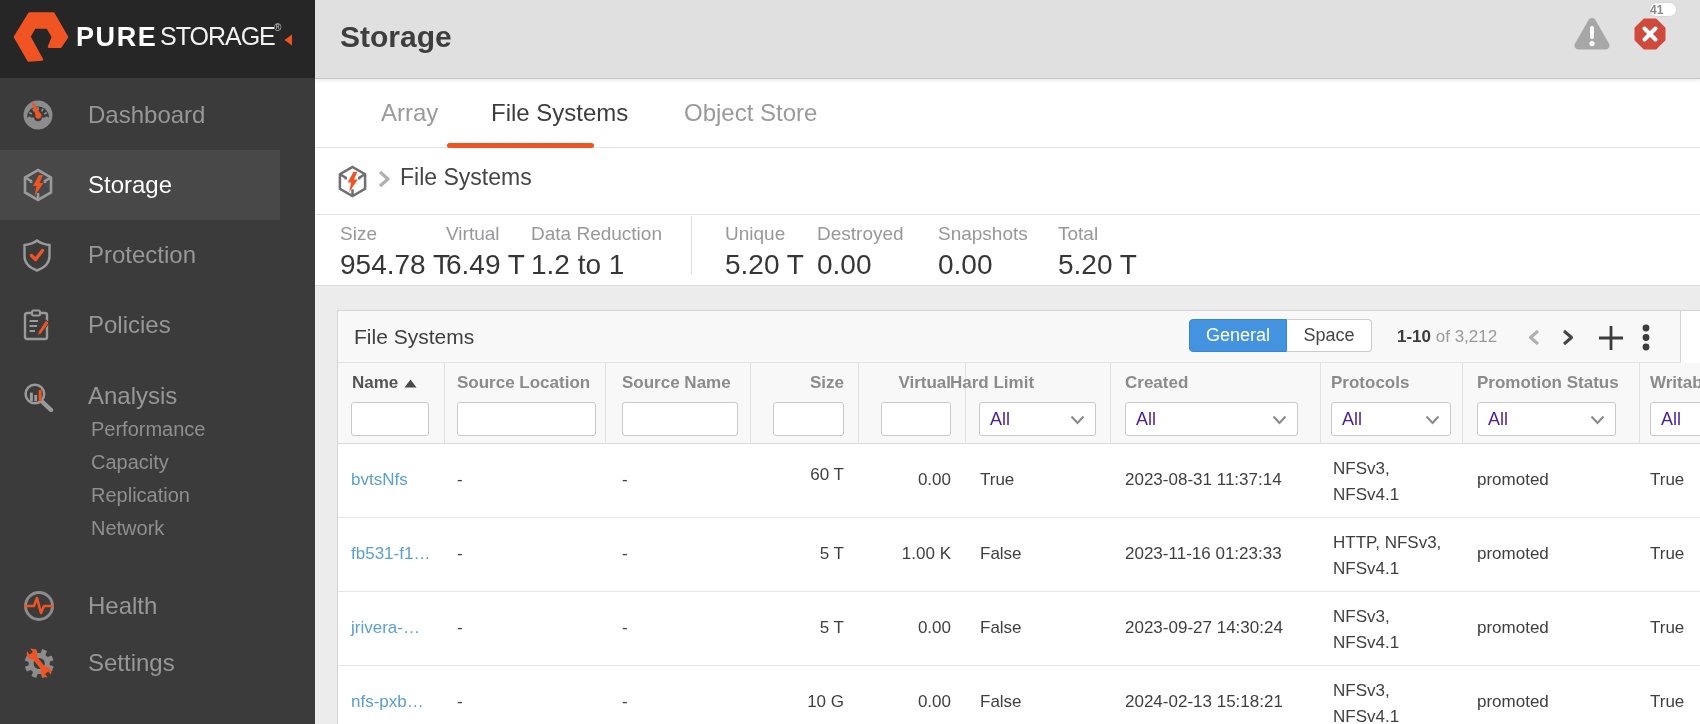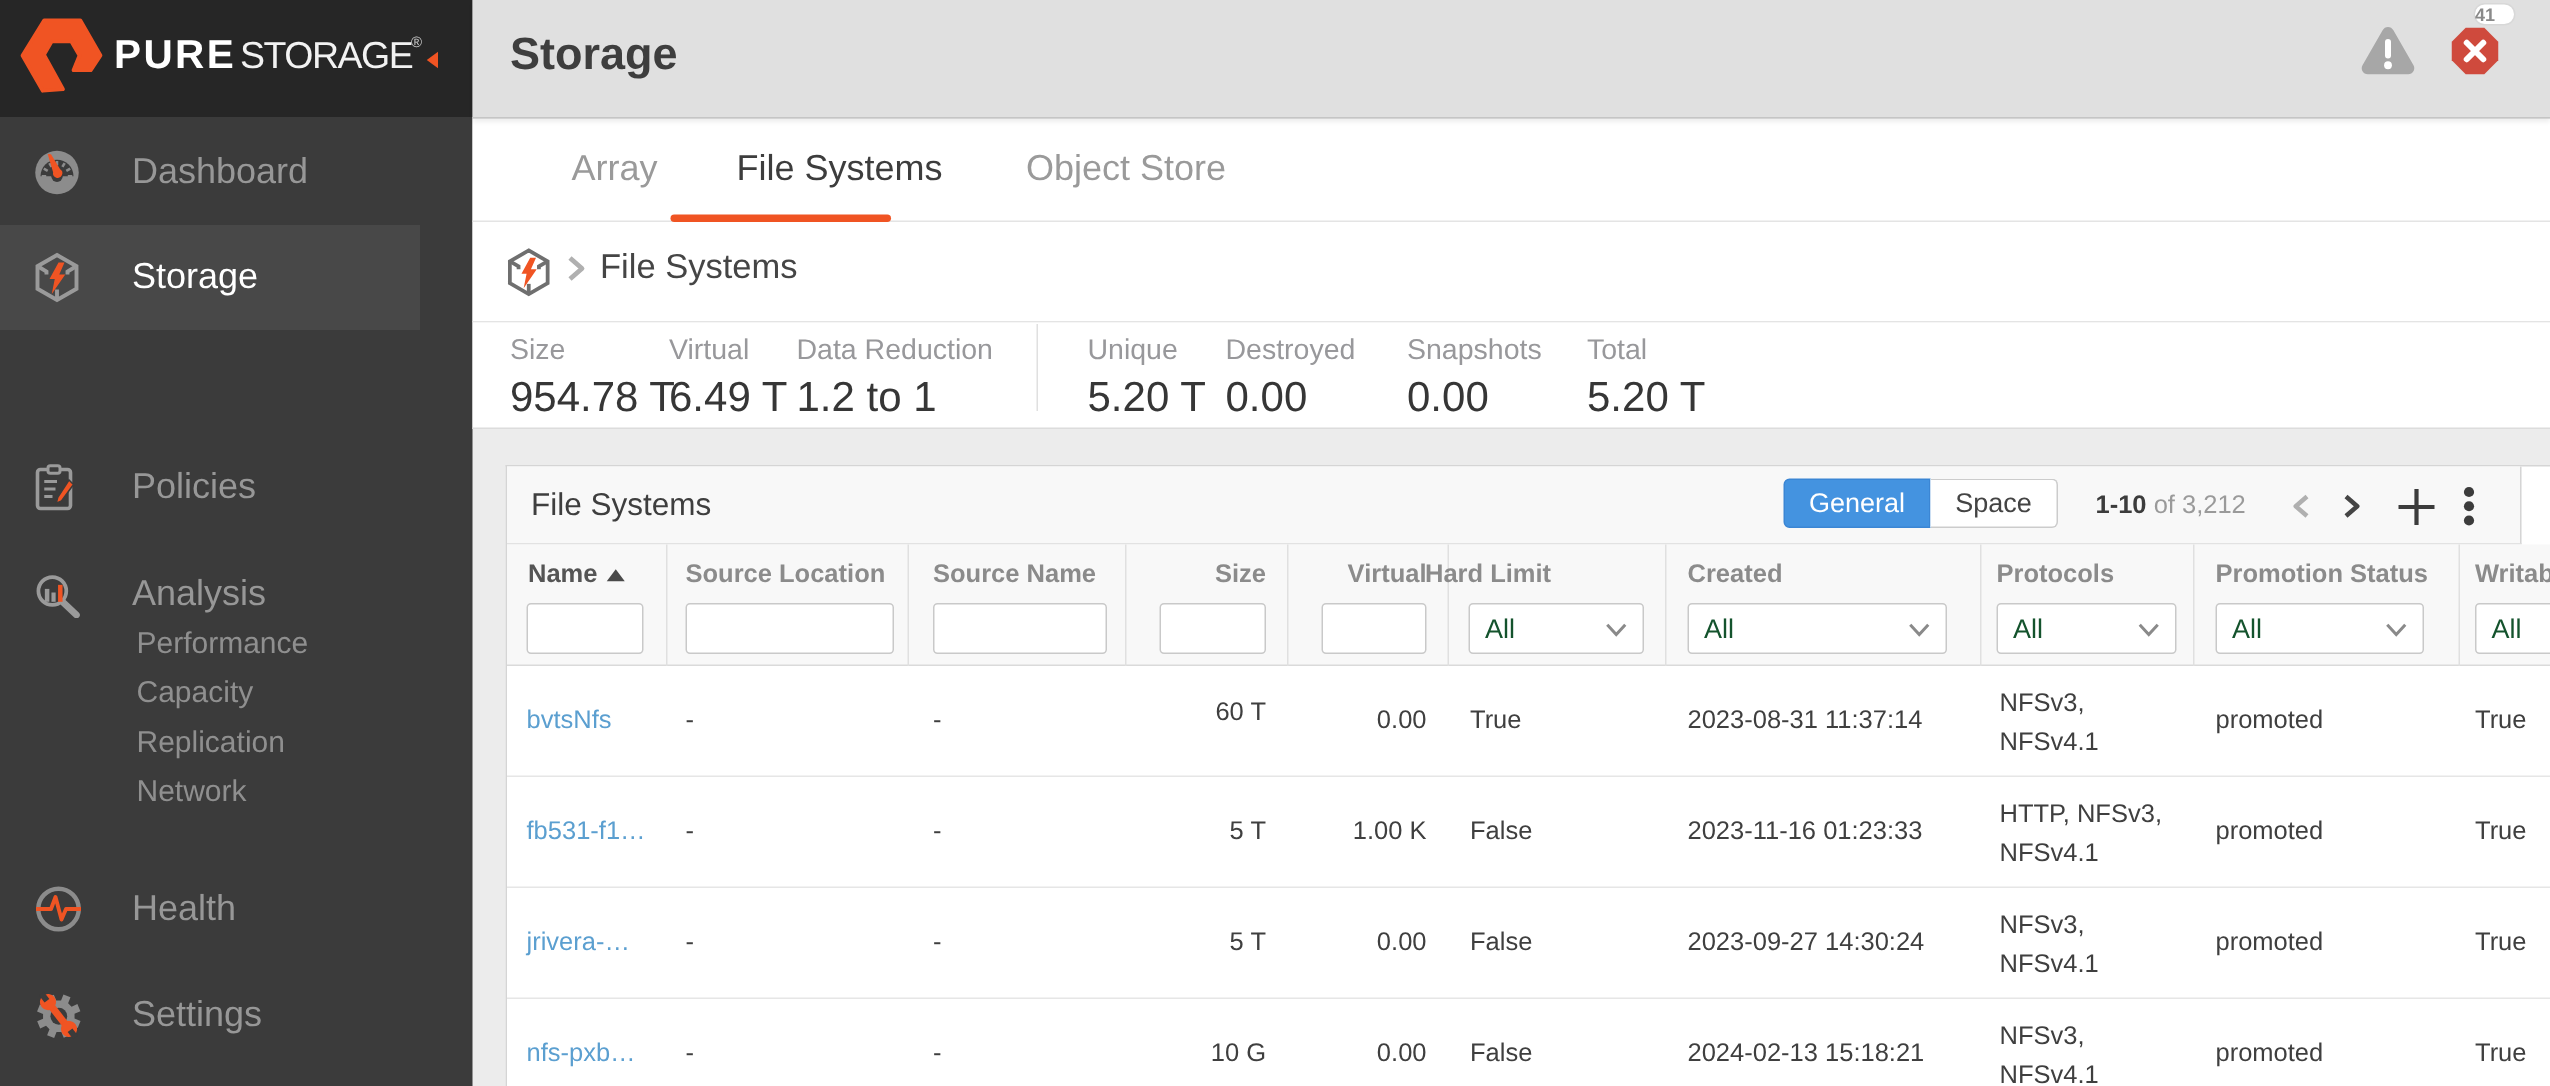--- a/index.html
+++ b/index.html
@@ -42,21 +42,21 @@
 #tgl-space { left:949px; width:85px; background:#fff; color:#444; border:1px solid #ccc; border-left:none; border-radius:0 4px 4px 0; }
 #pg-text { position:absolute; left:1059px; top:16px; font-size:17px; color:#9a9a9a; }
 #pg-text b { color:#3c3c3c; }
 
 
 #thead { position:absolute; left:0; top:52px; width:1362px; height:81px; background:#f8f8f8; border-bottom:1px solid #dadada; }
 .csep { position:absolute; top:0; width:1px; height:81px; background:#e0e0e0; }
 .th { position:absolute; top:10px; font-size:17px; font-weight:bold; color:#8b8b8b; white-space:nowrap; }
 .th.dark { color:#555; }
 .fin { position:absolute; top:39px; height:34px; background:#fff; border:1px solid #c9c9c9; border-radius:3px; }
-.fsel { position:absolute; top:39px; height:34px; background:#fff; border:1px solid #c9c9c9; border-radius:3px; font-size:18px; color:#14532d; line-height:32px; padding-left:10px; }
+.fsel { position:absolute; top:39px; height:34px; background:#fff; border:1px solid #c9c9c9; border-radius:3px; font-size:18px; color:#4c1d95; line-height:32px; padding-left:10px; }
 .fsel svg { position:absolute; right:10px; top:12px; }
 
 
 .trow { position:absolute; left:0; width:1362px; height:73px; border-bottom:1px solid #e6e6e6; background:#fff; }
 .td { position:absolute; font-size:17px; color:#3f3f3f; white-space:nowrap; }
 .td.link { color:#5b9fd0; }
 .td.r { text-align:right; }
 .td2 { position:absolute; font-size:17px; color:#3f3f3f; line-height:26px; white-space:pre-line; }
 </style>
 </head>
@@ -96,20 +96,27 @@
     <svg width="32" height="34" viewBox="0 0 32 34">
       <path d="M 16,2 L 29,9.5 L 29,24.5 L 16,32 L 3,24.5 L 3,9.5 Z" fill="none" stroke="#9a9a9a" stroke-width="2.6"></path>
       <path d="M 4,10 L 9,13 L 9,15" fill="none" stroke="#9a9a9a" stroke-width="2.6"></path>
       <path d="M 28,10 L 23,13 L 23,15" fill="none" stroke="#9a9a9a" stroke-width="2.6"></path>
       <path d="M 16,31 L 16,25" fill="none" stroke="#9a9a9a" stroke-width="2.6"></path>
       <path d="M 17,7 L 21,7 L 17.5,15 L 21.5,15 L 12.5,28 L 14.5,18 L 11,18 Z" fill="#f05423"></path>
     </svg>
     <div class="mi-label">Storage</div>
   </div>
 
+  <div class="menu-item" style="top:220px;">
+    <svg width="30" height="34" viewBox="0 0 30 34">
+      <path d="M 15,2.5 C 12,5 7,6.5 2.5,7 L 2.5,18 C 2.5,25 8,30 15,32.5 C 22,30 27.5,25 27.5,18 L 27.5,7 C 23,6.5 18,5 15,2.5 Z" fill="none" stroke="#9a9a9a" stroke-width="2.4"></path>
+      <path d="M 9.5,17.5 L 13.5,21.5 L 20.5,12.5" fill="none" stroke="#f05423" stroke-width="3.4" stroke-linecap="round" stroke-linejoin="round"></path>
+    </svg>
+    <div class="mi-label">Protection</div>
+  </div>
 
   <div class="menu-item" style="top:290px;">
     <svg width="30" height="34" viewBox="0 0 30 34">
       <rect x="3" y="5" width="22" height="26" rx="2" fill="none" stroke="#9a9a9a" stroke-width="2.4"></rect>
       <rect x="10" y="2.5" width="8" height="5" rx="1.5" fill="#3b3b3b" stroke="#9a9a9a" stroke-width="2"></rect>
       <g stroke="#9a9a9a" stroke-width="2">
         <line x1="7.5" y1="13" x2="16" y2="13"></line>
         <line x1="7.5" y1="18" x2="15" y2="18"></line>
         <line x1="7.5" y1="23" x2="13" y2="23"></line>
       </g>
@@ -136,21 +143,21 @@
   <div class="sub-item" style="top:512px;">Network</div>
 
   <div class="menu-item" style="top:571px;">
     <svg width="34" height="34" viewBox="0 0 34 34">
       <circle cx="17" cy="17" r="13.5" fill="none" stroke="#8c8c8c" stroke-width="3"></circle>
       <path d="M 2,17 L 12,17 L 15,9 L 19,24 L 22,17 L 32,17" fill="none" stroke="#f05423" stroke-width="2.6" stroke-linejoin="round"></path>
     </svg>
     <div class="mi-label">Health</div>
   </div>
 
-  <div class="menu-item" style="top:642px;">
+  <div class="menu-item" style="top:628px;">
     <svg width="34" height="34" viewBox="0 0 34 34">
       <path fill="#8c8c8c" d="M 31.7,20.6 L 29.8,25.3 L 25.8,23.7 L 23.6,26.0 L 25.3,29.9 L 20.5,31.9 L 18.9,28.0 L 15.7,28.0 L 14.1,32.0 L 9.4,30.1 L 11.0,26.1 L 8.7,23.9 L 4.8,25.6 L 2.8,20.8 L 6.7,19.2 L 6.7,16.0 L 2.7,14.4 L 4.6,9.7 L 8.6,11.3 L 10.8,9.0 L 9.1,5.1 L 13.9,3.1 L 15.5,7.0 L 18.7,7.0 L 20.3,3.0 L 25.0,4.9 L 23.4,8.9 L 25.7,11.1 L 29.6,9.4 L 31.6,14.2 L 27.7,15.8 L 27.7,19.0 Z"></path>
       <circle cx="17.2" cy="17.5" r="5.6" fill="#3b3b3b"></circle>
       <g transform="rotate(-38 17 17)">
         <rect x="14.6" y="5" width="4.8" height="24" fill="#f05423"></rect>
         <circle cx="17" cy="5.6" r="5.4" fill="#f05423"></circle>
         <circle cx="17" cy="28.4" r="5.4" fill="#f05423"></circle>
         <rect x="15" y="-1.5" width="4" height="6" fill="#3b3b3b"></rect>
         <rect x="15" y="29.5" width="4" height="6" fill="#3b3b3b"></rect>
       </g>

